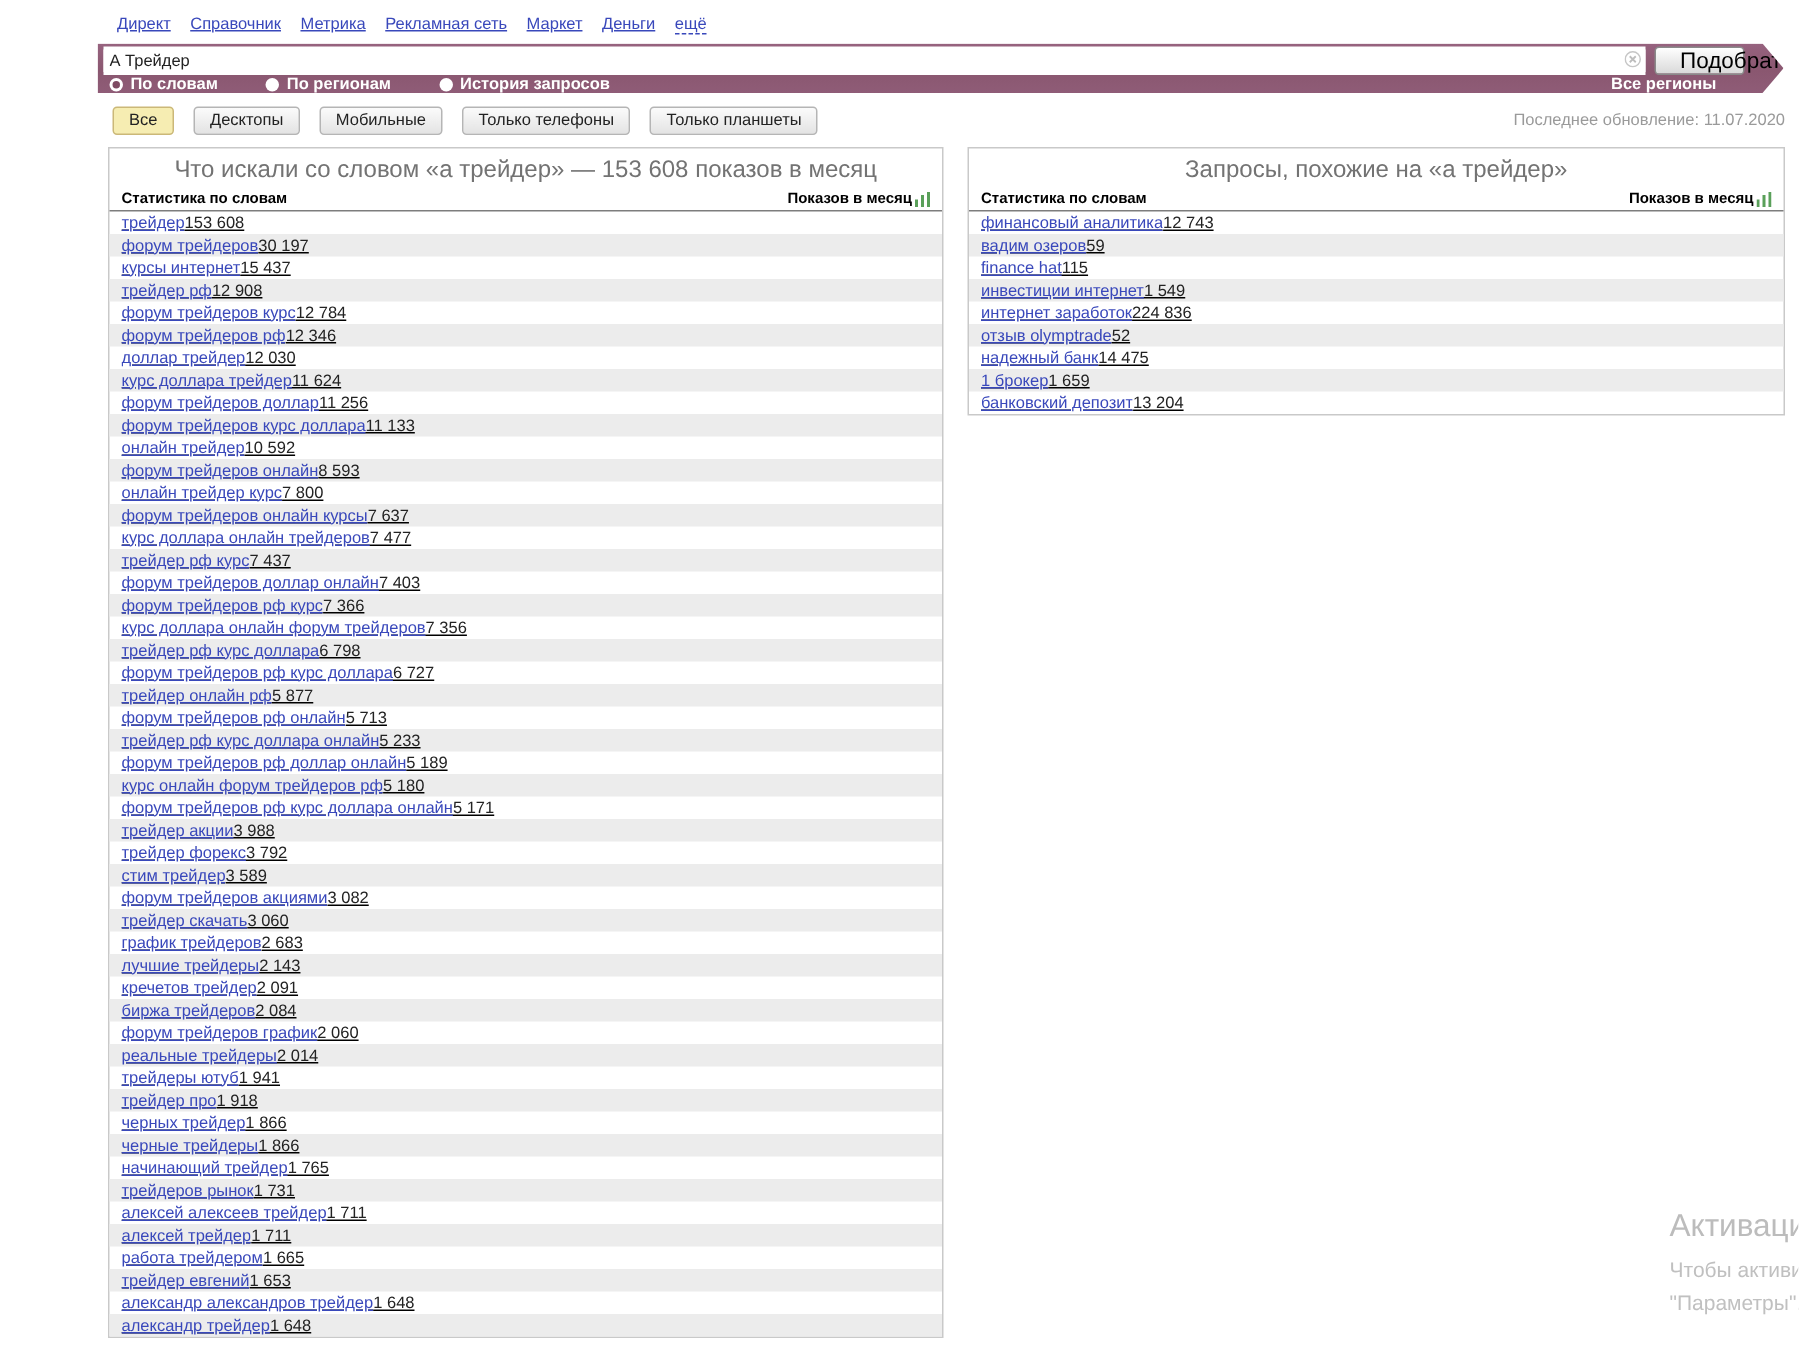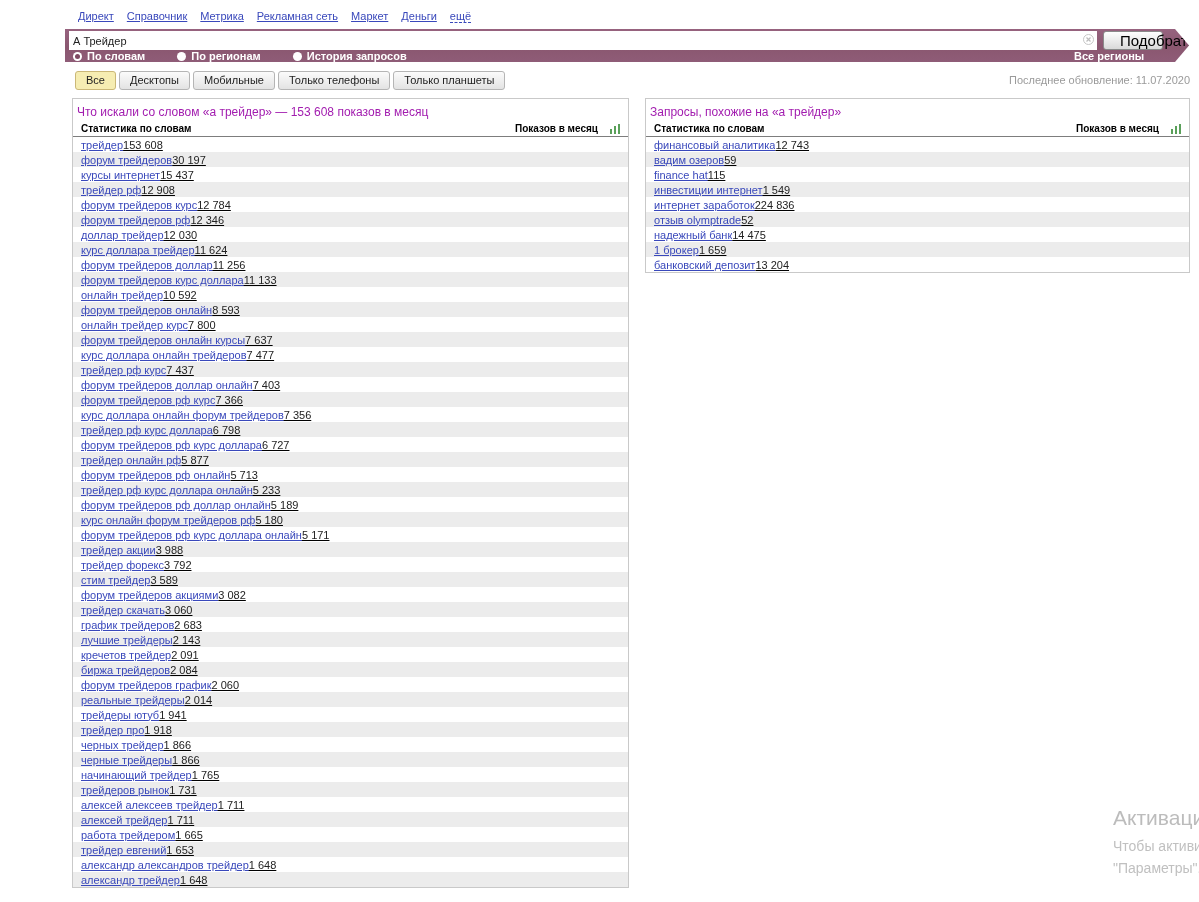--- a/index.html
+++ b/index.html
@@ -26,36 +26,36 @@
   .modes { position:absolute; left:8px; top:21px; display:flex; align-items:center; height:12px; }
   .mode { display:flex; align-items:center; margin-right:32px; cursor:pointer; }
   .radio { width:9px; height:9px; border-radius:50%; background:#fff; margin-right:5px; position:relative; }
   .radio.selected::after { content:""; position:absolute; left:2px; top:2px; width:5px; height:5px;
     border-radius:50%; background:#7e4a63; }
   .mode-label { color:#fff; font-size:11px; font-weight:bold; }
   .regions-link { position:absolute; left:985px; top:21px; color:#fff; font-size:11px; font-weight:bold;
     cursor:pointer;margin-left:24px; }
 
   
-  .tabs { position:absolute; left:75px; top:71px; display:flex; gap:3px; }
+  .tabs { position:absolute; left:75px; top:71px; display:flex; gap:13px; }
   .tab { font-size:11px; color:#222; padding:2px 10px 3px; border:1px solid #b5b5b5; border-radius:3px;
     background:linear-gradient(#fbfbfb,#e3e3e3); cursor:pointer; }
   .tab.active { background:#f6edb2; border-color:#cbb878; }
   .last-update { position:absolute; left:940px; top:74px; width:250px; text-align:right;
     font-size:11px; color:#9a9a9a; }
 
   
   .panel { position:absolute; background:#fff; border:1px solid #c9c9c9; }
   .panel.left  { left:72px;  top:98px; width:557px; }
   .panel.right { left:645px; top:98px; width:545px; }
-  .panel-title { font-size:12px; color:#a21caf; padding:6px 4px 4px; }
+  .panel-title { text-align:center; font-size:16px; color:#737373; padding:6px 4px 4px; }
   .thead { display:flex; justify-content:space-between; align-items:flex-end;
     padding:0 8px 2px; font-size:10px; font-weight:bold; color:#000;
     border-bottom:1px solid #7d7d7d; }
-  .thead .col-right { display:flex; align-items:center; gap:12px; }
+  .thead .col-right { display:flex; align-items:center; gap:2px; }
   .bars-icon { display:inline-block; }
   .rows .row { display:flex; align-items:center;
     height:15px; padding:0 8px; font-size:11px;text-decoration:underline; }
   .rows .row:nth-child(even) { background:#ececec; }
   .kw { color:#3948bb; text-decoration:underline; cursor:pointer; white-space:nowrap;
     overflow:hidden; text-overflow:ellipsis; max-width:420px; }
   .val { color:#222; white-space:nowrap; }
 
   
   .watermark { position:absolute; left:1113px; top:806px; color:#b9b9b9; white-space:nowrap; }

